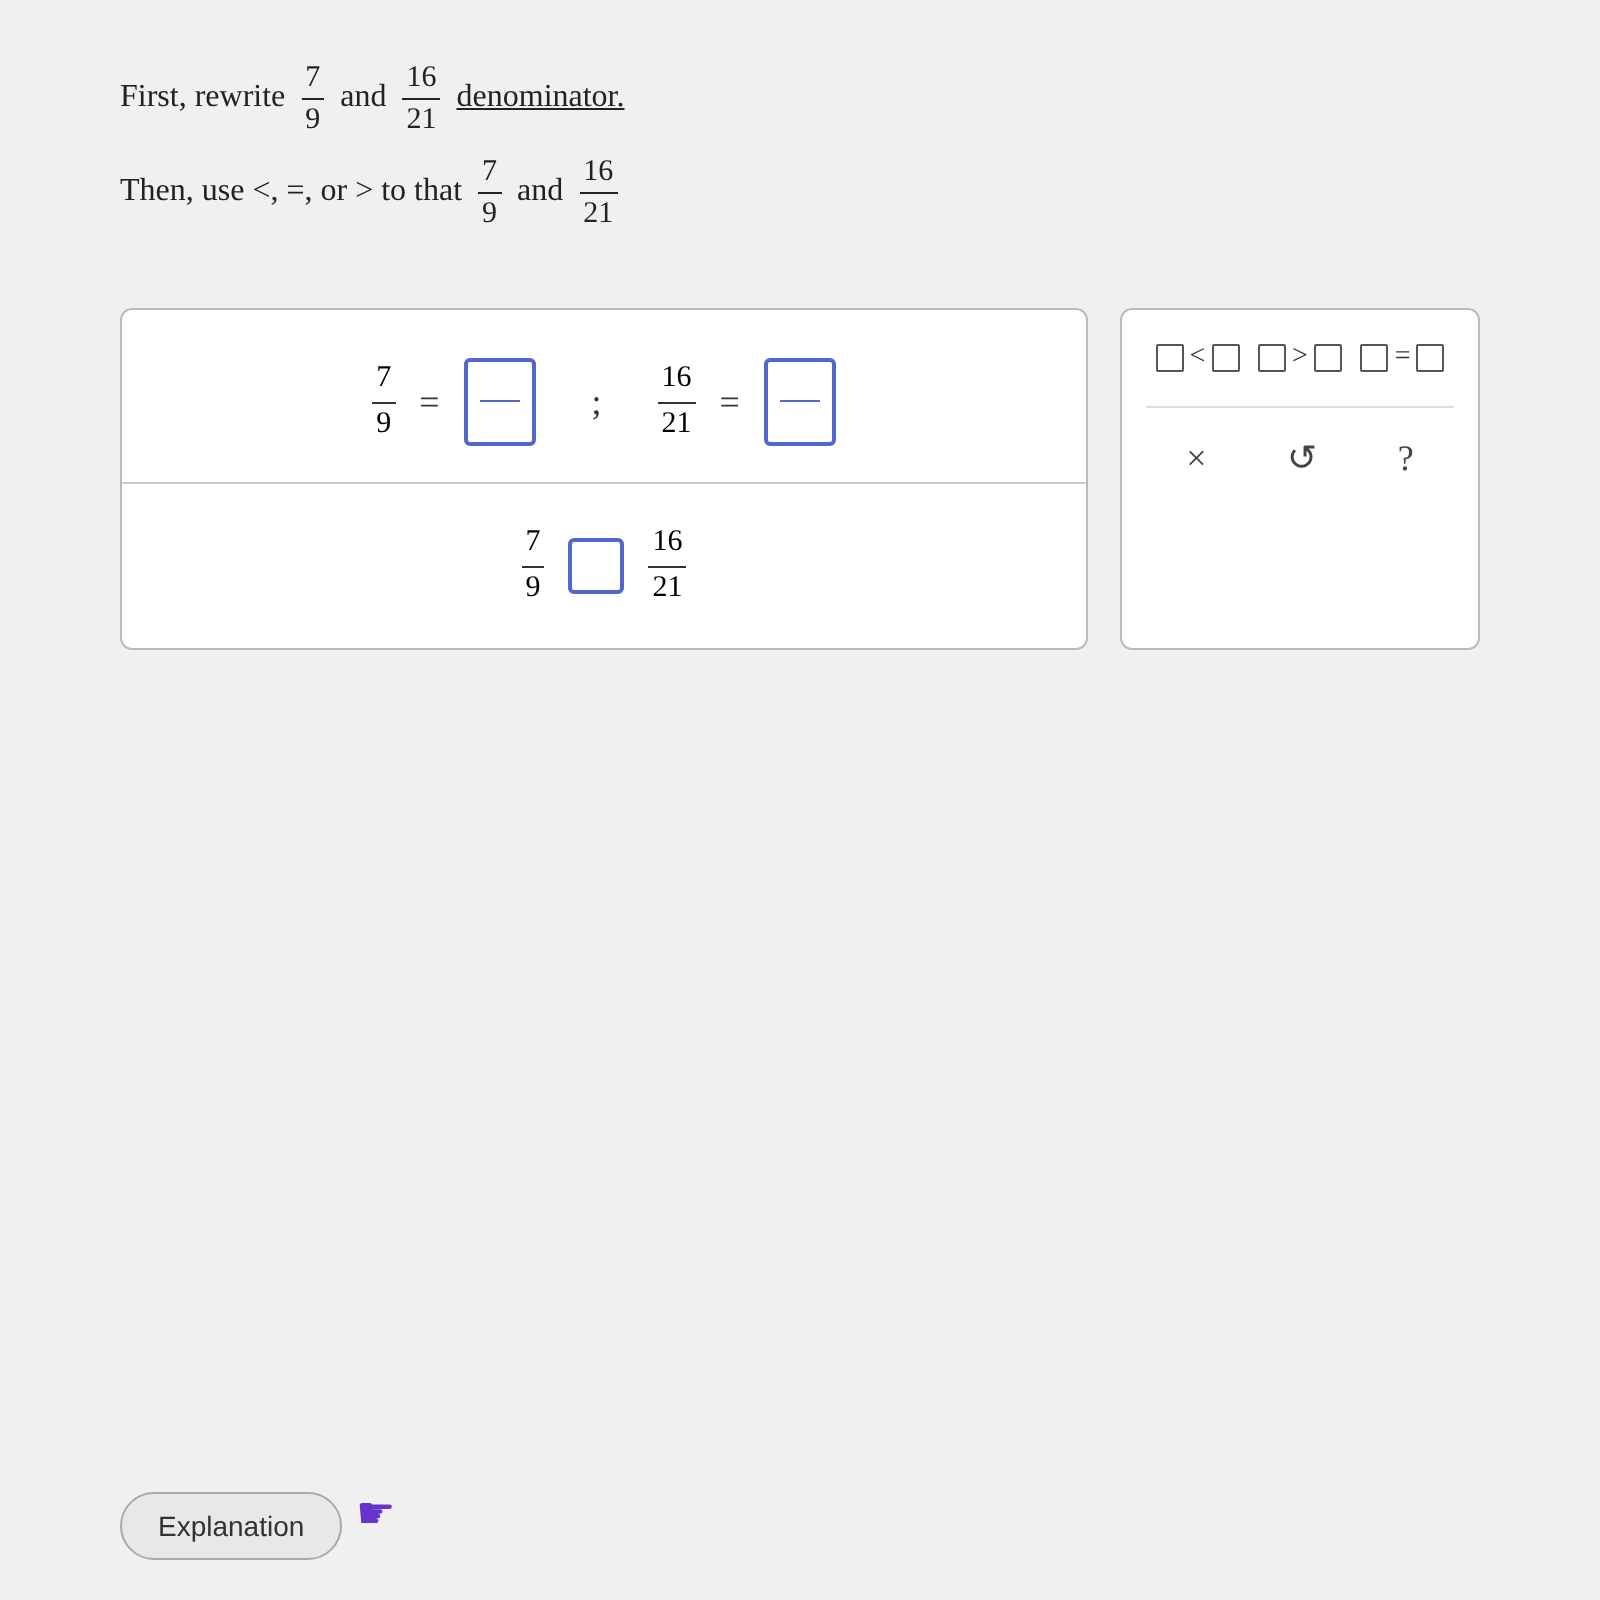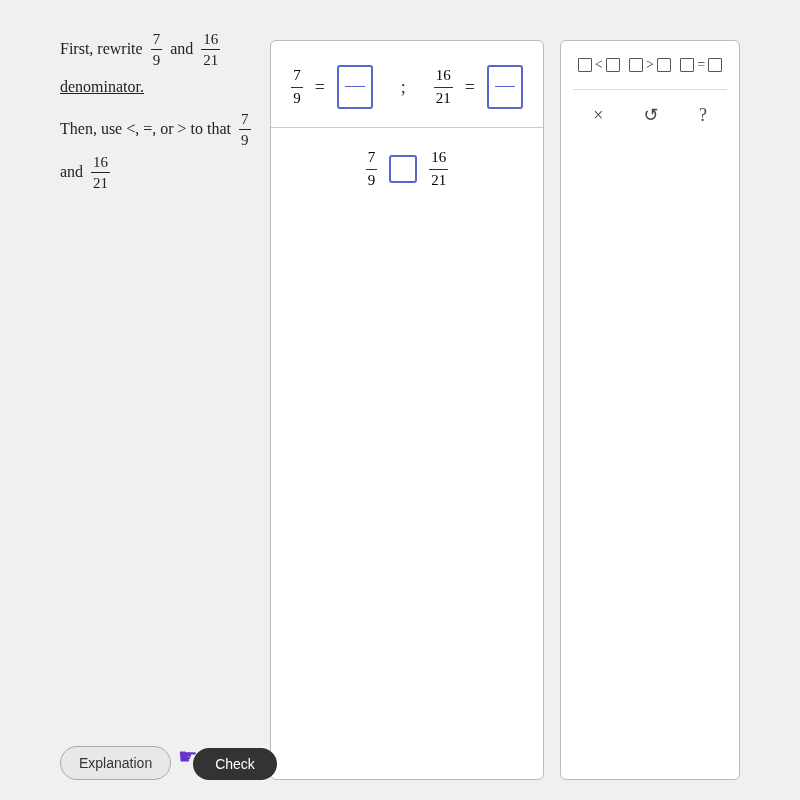--- a/index.html
+++ b/index.html
@@ -12,21 +12,21 @@
       overflow: hidden;
       position: relative;
     }
 
     .page-container {
       width: 800px;
       height: 800px;
       background: #f0f0f0;
       position: relative;
       display: flex;
-      flex-direction: row;
+      flex-direction: column;
       padding: 30px 60px 20px 60px;
     }
 
     .instructions {
       font-size: 16px;
       color: #222;
       line-height: 1.8;
       margin-bottom: 20px;
     }
 
@@ -211,22 +211,22 @@
       color: #444;
       cursor: pointer;
       padding: 4px 8px;
     }
 
     .bottom-buttons {
       position: absolute;
       bottom: 20px;
       left: 60px;
       display: flex;
-      gap: 22px;
-      align-items: flex-end;
+      gap: 12px;
+      align-items: flex-start;
     }
 
     .btn-explanation {
       background: #e8e8e8;
       border: 1.5px solid #aaa;
       border-radius: 20px;
       padding: 8px 18px;
       font-size: 14px;
       color: #333;
       cursor: pointer;
@@ -370,17 +370,16 @@
         <span class="action-btn">?</span>
       </div>
     </div>
 
   </div>
 
   <div class="spacer"></div>
 
   <div class="bottom-buttons">
     <button class="btn-explanation">Explanation</button>
-    <button class="btn-check">Check</button>
     <span class="cursor-hand">☛</span>
   </div>
 
 </div>
 
 </body></html>

